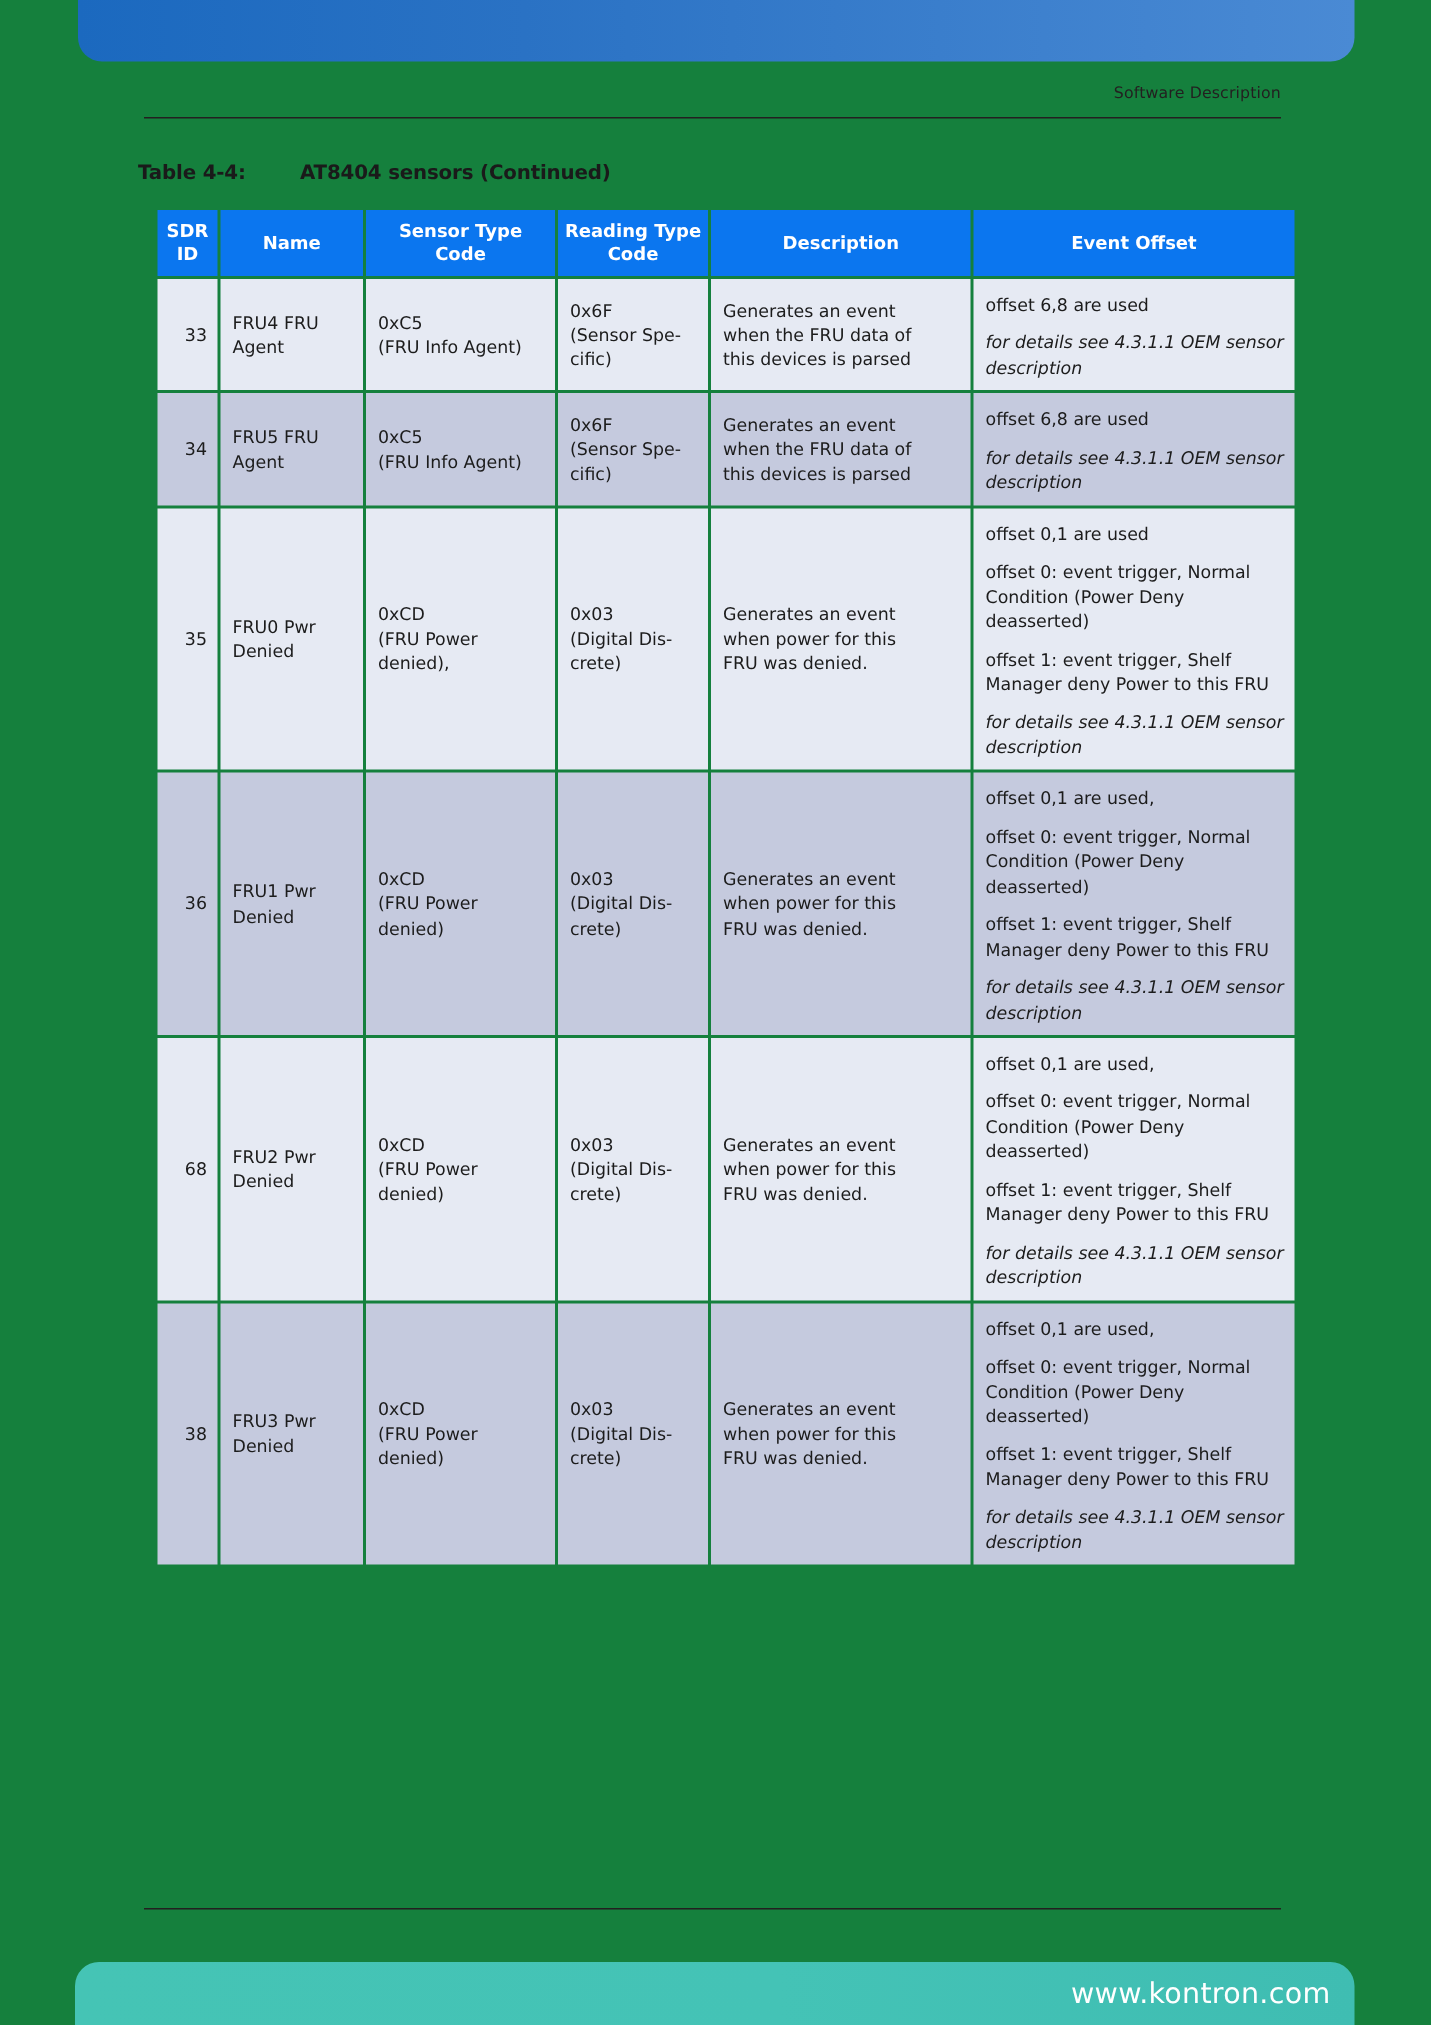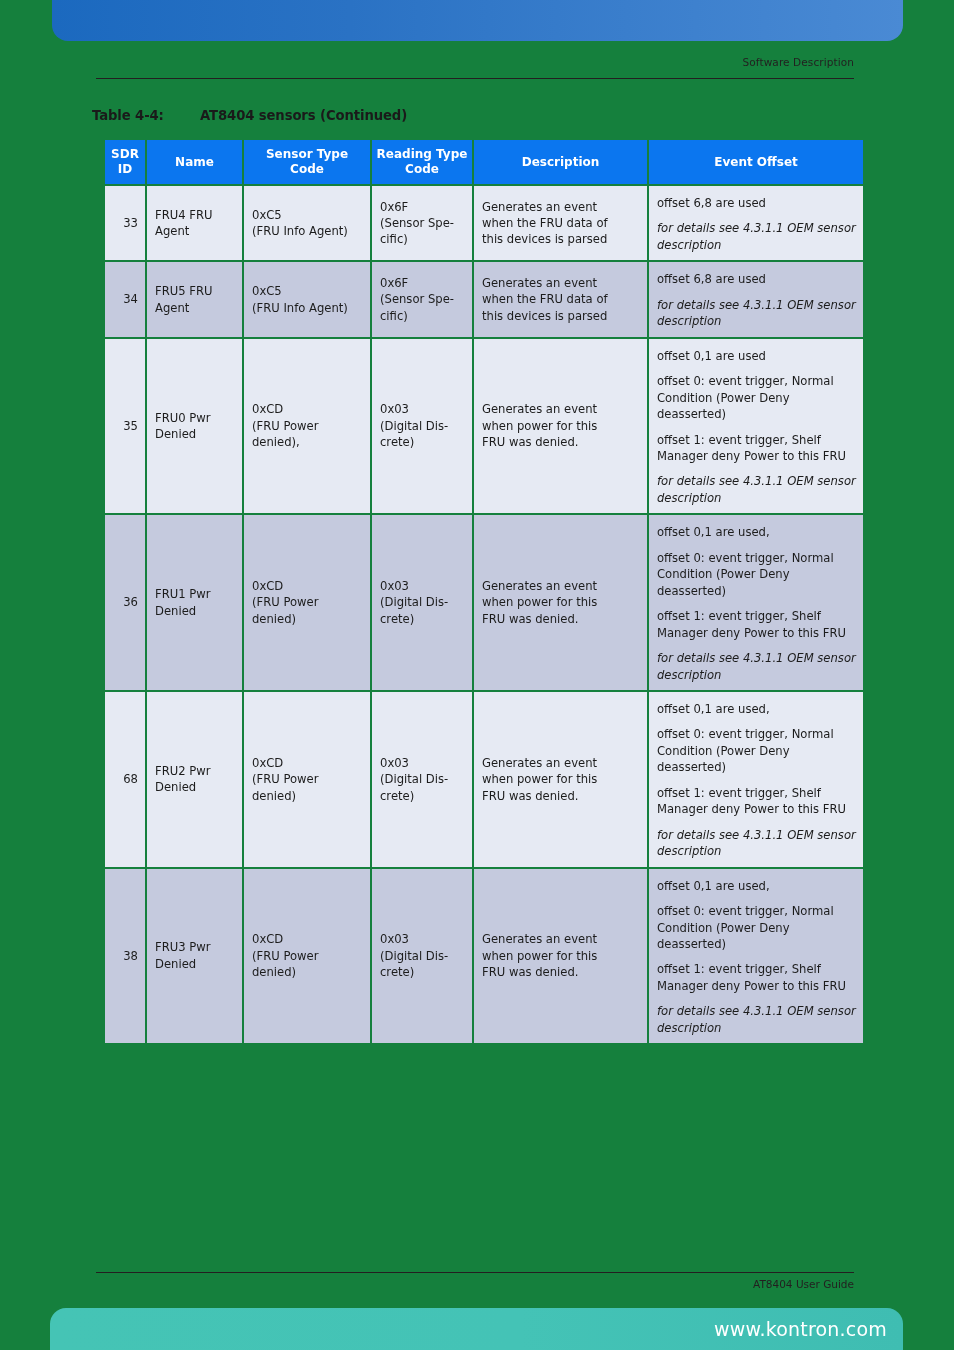--- a/index.html
+++ b/index.html
@@ -371,18 +371,17 @@
           <span class="para">offset 0: event trigger, Normal Condition (Power Deny deasserted)</span>
           <span class="para">offset 1: event trigger, Shelf Manager deny Power to this FRU</span>
           <span class="para">for details see 4.3.1.1 OEM sensor description</span>
         </td>
       </tr>
 
     </tbody>
   </table>
 
   <div class="foot-rule"></div>
-  <div class="foot-guide">AT8404 User  Guide</div>
 
   <div class="bottom-banner"></div>
   <div class="bottom-url">www.kontron.com</div>
 
 </div>
 
 </body></html>

